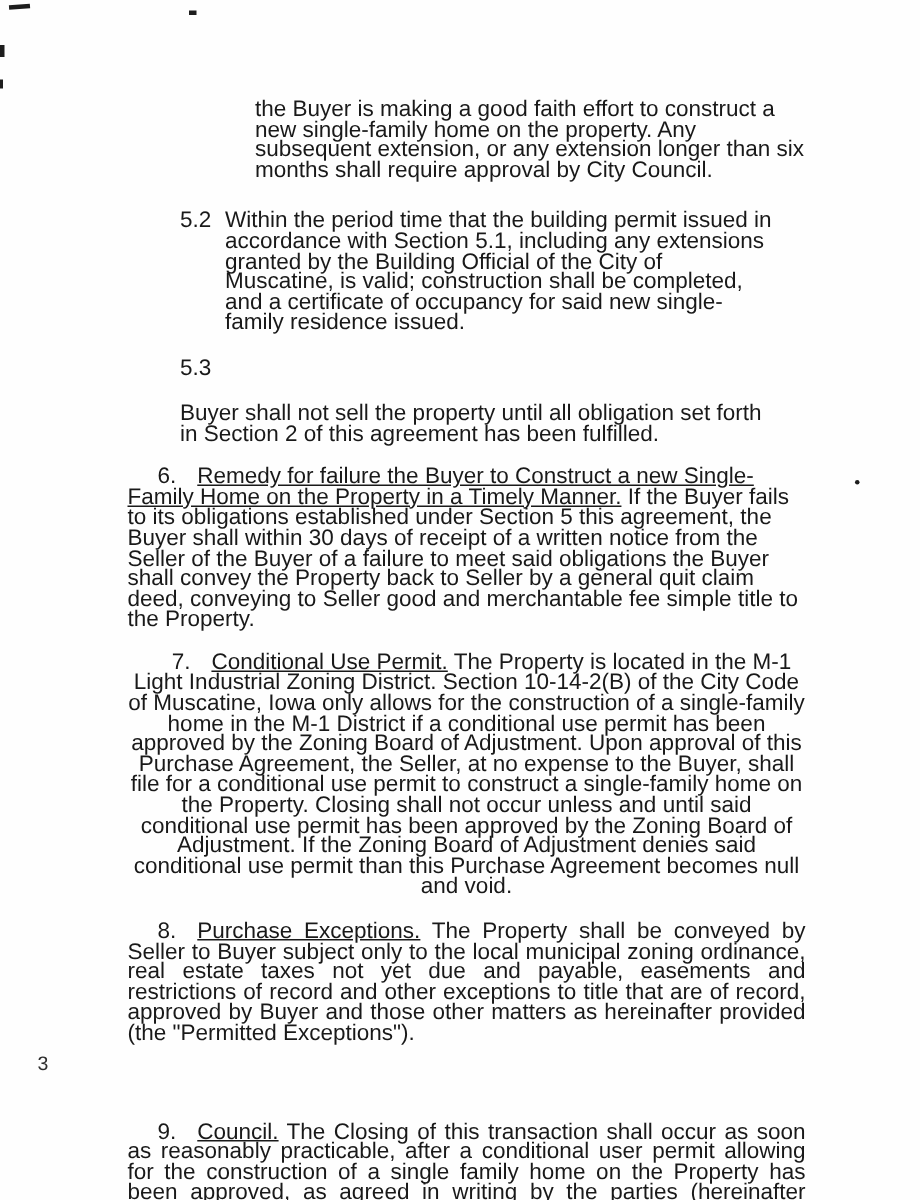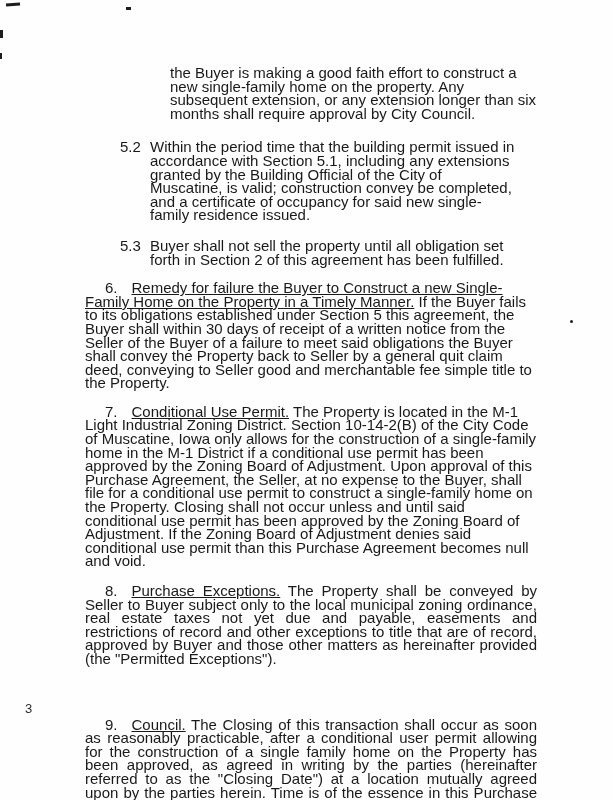--- a/index.html
+++ b/index.html
@@ -38,34 +38,34 @@
     margin-left: 35px;
     width: 397px;
   }
   .subclause .sub-num {
     flex: 0 0 30px;
   }
   .subclause .sub-text {
     flex: 1 1 auto;
   }
   .subclause.sc-52 { margin-bottom: 17px; }
-  .subclause.sc-53 { margin-bottom: 15px; }
+  .subclause.sc-53 { margin-bottom: 15px; flex-direction: column; }
   
   .section {
     text-indent: 20px;
     margin-bottom: 15px;
   }
   .section .sec-num {
     margin-right: 14px;
   }
   .section .sec-heading {
     text-decoration: underline;
     text-underline-offset: 1px;
   }
-  .sec-7 { margin-bottom: 16px; }
+  .sec-7 { margin-bottom: 16px; text-align: center; }
   .sec-8 { margin-bottom: 52px; text-align: justify; }
   .sec-9 { text-align: justify; }
   .page-number {
     position: absolute;
     left: 25px;
     top: 701px;
     font-size: 13px;
     color: #2e2e2e;
   }
   
@@ -89,21 +89,21 @@
   <div class="artifact a3"></div>
   <div class="artifact a4"></div>
   <div class="artifact a5"></div>
 
   <div class="content">
 
     <p class="continuation">the Buyer is making a good faith effort to construct a new single-family home on the property. Any subsequent extension, or any extension longer than six months shall require approval by City Council.</p>
 
     <div class="subclause sc-52">
       <span class="sub-num">5.2</span>
-      <span class="sub-text">Within the period time that the building permit issued in accordance with Section 5.1, including any extensions granted by the Building Official of the City of Muscatine, is valid; construction convey be completed, and a certificate of occupancy for said new single-family residence issued.</span>
+      <span class="sub-text">Within the period time that the building permit issued in accordance with Section 5.1, including any extensions granted by the Building Official of the City of Muscatine, is valid; construction shall be completed, and a certificate of occupancy for said new single-family residence issued.</span>
     </div>
 
     <div class="subclause sc-53">
       <span class="sub-num">5.3</span>
       <span class="sub-text">Buyer shall not sell the property until all obligation set forth in Section 2 of this agreement has been fulfilled.</span>
     </div>
 
     <p class="section sec-6">
       <span class="sec-num">6.</span><span class="sec-heading">Remedy for failure the Buyer to Construct a new Single-Family Home on the Property in a Timely Manner.</span>
       <span class="sec-body">If the Buyer fails to its obligations established under Section 5 this agreement, the Buyer shall within 30 days of receipt of a written notice from the Seller of the Buyer of a failure to meet said obligations the Buyer shall convey the Property back to Seller by a general quit claim deed, conveying to Seller good and merchantable fee simple title to the Property.</span>

